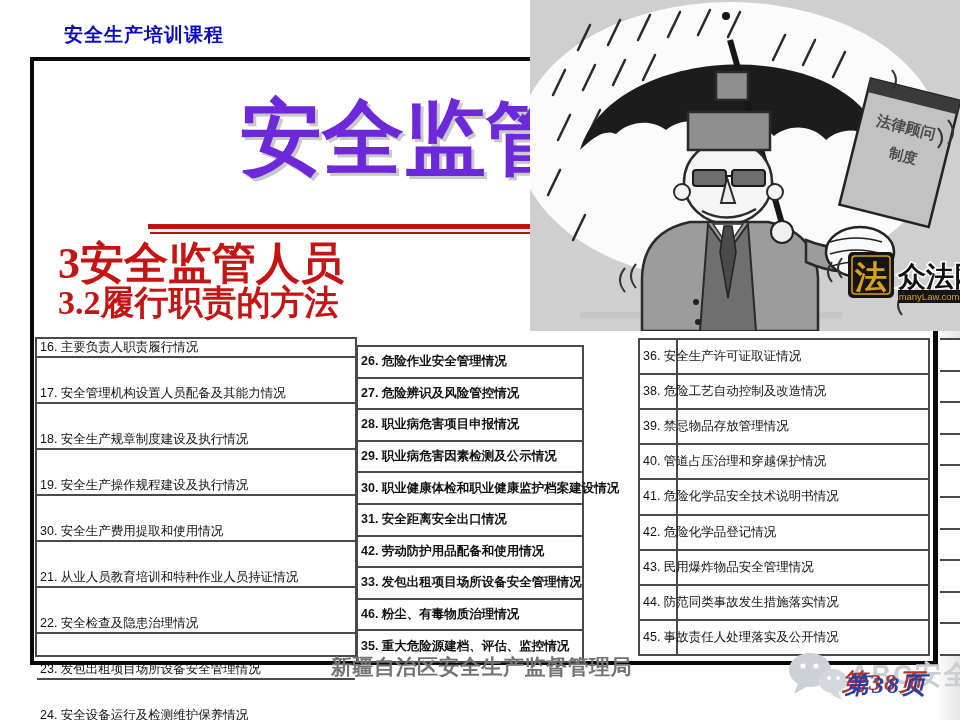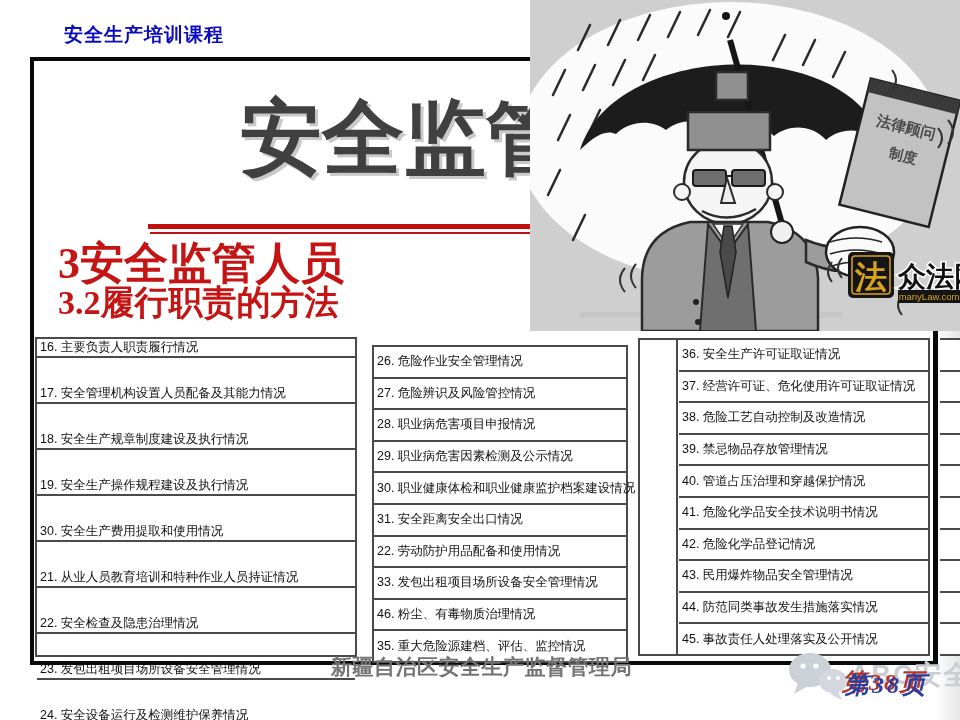--- a/index.html
+++ b/index.html
@@ -11,37 +11,37 @@
   
   .course-label{position:absolute;left:64px;top:22px;font-size:19px;font-weight:bold;
        color:#0b0bbe;z-index:2;letter-spacing:1px;}
 
   
   .slide-frame{position:absolute;left:30px;top:57px;width:908px;height:608px;
        box-sizing:border-box;border:4px solid #0a0a0a;background:#ffffff;z-index:1;}
 
   
   .slide-title{position:absolute;left:240px;top:88px;font-size:82px;line-height:1.25;
-       font-family:"Liberation Serif",serif;font-weight:bold;color:#404040;z-index:2;
+       font-family:"Liberation Serif",serif;font-weight:bold;color:#6d28d9;z-index:2;
        text-shadow:3px 3px 0 #c9c9c9;white-space:nowrap;}
 
   .red-rule-thick{position:absolute;left:148px;top:224px;width:386px;height:5px;background:#c21010;z-index:2;}
   .red-rule-thin{position:absolute;left:150px;top:232px;width:384px;height:2px;background:#c21010;z-index:2;}
 
   .subtitle{position:absolute;left:58px;font-family:"Liberation Serif",serif;
        font-weight:bold;color:#c41414;z-index:2;white-space:nowrap;}
   .subtitle.s1{top:234px;font-size:44px;}
   .subtitle.s2{top:280px;font-size:34px;}
 
   
   .col{position:absolute;box-sizing:border-box;border:2px solid #4a4a4a;background:#ffffff;
        display:flex;flex-direction:column;z-index:6;}
   .col1{left:35px;top:337px;width:322px;height:320px;gap:27px;}
-  .col2{left:372px;top:345px;width:256px;height:318px;}
-  .col3{left:638px;top:338px;width:292px;height:318px;padding-left:39px;}
+  .col2{left:356px;top:345px;width:228px;height:318px;font-weight:bold;}
+  .col3{left:638px;top:338px;width:292px;height:318px;}
   .col-sliver{left:940px;top:338px;width:22px;height:318px;border-left:none;border-right:none;}
   .cell{flex:1;display:flex;align-items:center;padding-left:3px;font-size:12.5px;
        color:#111;white-space:nowrap;border-bottom:2px solid #4a4a4a;background:transparent;
        position:relative;z-index:2;overflow:visible;}
   .cell:last-child{border-bottom:none;}
   .inner-vline{position:absolute;left:36px;top:0;bottom:0;width:2px;background:#4a4a4a;z-index:1;}
 
   .thick-right-line{position:absolute;left:933px;top:331px;width:5px;height:334px;background:#0a0a0a;z-index:6;}
 
   
@@ -88,29 +88,28 @@
     <div class="cell">24. 安全设备运行及检测维护保养情况</div>
     <div class="cell">25. 安全警示标识设置情况</div>
   </div>
 <div class="col col2">
     <div class="cell">26. 危险作业安全管理情况</div>
     <div class="cell">27. 危险辨识及风险管控情况</div>
     <div class="cell">28. 职业病危害项目申报情况</div>
     <div class="cell">29. 职业病危害因素检测及公示情况</div>
     <div class="cell">30. 职业健康体检和职业健康监护档案建设情况</div>
     <div class="cell">31. 安全距离安全出口情况</div>
-    <div class="cell">22. 劳动防护用品配备和使用情况</div>
+    <div class="cell">42. 劳动防护用品配备和使用情况</div>
     <div class="cell">33. 发包出租项目场所设备安全管理情况</div>
     <div class="cell">46. 粉尘、有毒物质治理情况</div>
     <div class="cell">35. 重大危险源建档、评估、监控情况</div>
   </div>
 <div class="col col3">
   <div class="inner-vline"></div>
 <div class="cell">36. 安全生产许可证取证情况</div>
-    <div class="cell">37. 经营许可证、危化使用许可证取证情况</div>
     <div class="cell">38. 危险工艺自动控制及改造情况</div>
     <div class="cell">39. 禁忌物品存放管理情况</div>
     <div class="cell">40. 管道占压治理和穿越保护情况</div>
     <div class="cell">41. 危险化学品安全技术说明书情况</div>
     <div class="cell">42. 危险化学品登记情况</div>
     <div class="cell">43. 民用爆炸物品安全管理情况</div>
     <div class="cell">44. 防范同类事故发生措施落实情况</div>
     <div class="cell">45. 事故责任人处理落实及公开情况</div>
   </div>
 <div class="col col-sliver">

